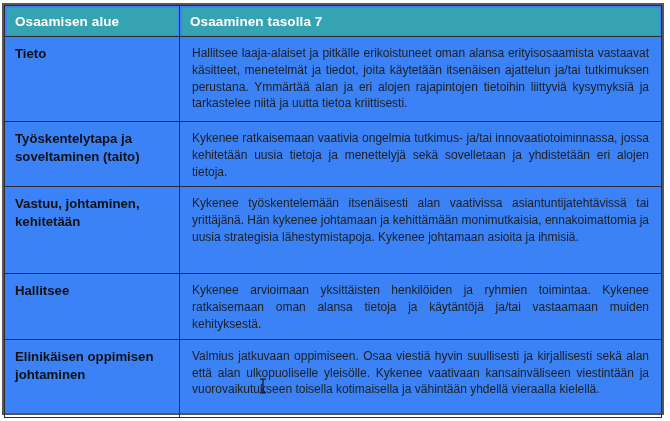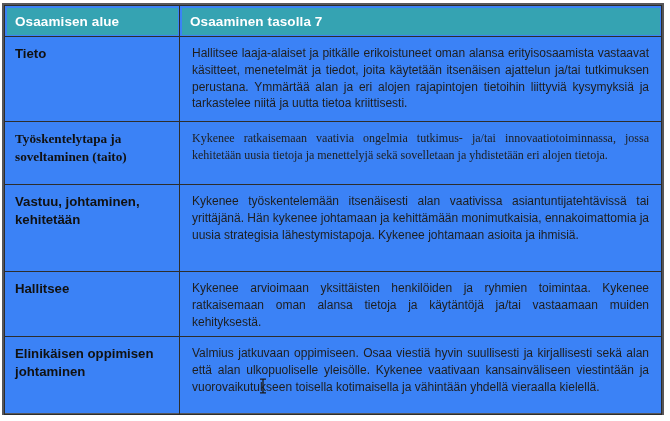--- a/index.html
+++ b/index.html
@@ -67,21 +67,21 @@
     padding: 8px 12px 6px 12px;
   }
   .desc-text {
     font-size: 12px;
     color: #1e1e1e;
     line-height: 16.8px;
     text-align: justify;
   }
   tr.r-header { height: 30px; }
   tr.r1 { height: 85px; }
-  tr.r2 { height: 63px; font-family: Liberation Serif, serif; }
+  tr.r2 { height: 63px; }
   tr.r3 { height: 87px; }
   tr.r4 { height: 65px; }
   tr.r5 { height: 78px; }
   .ibeam-cursor {
     position: absolute;
     left: 259px;
     top: 378px;
     width: 8px;
     height: 16px;
     pointer-events: none;

